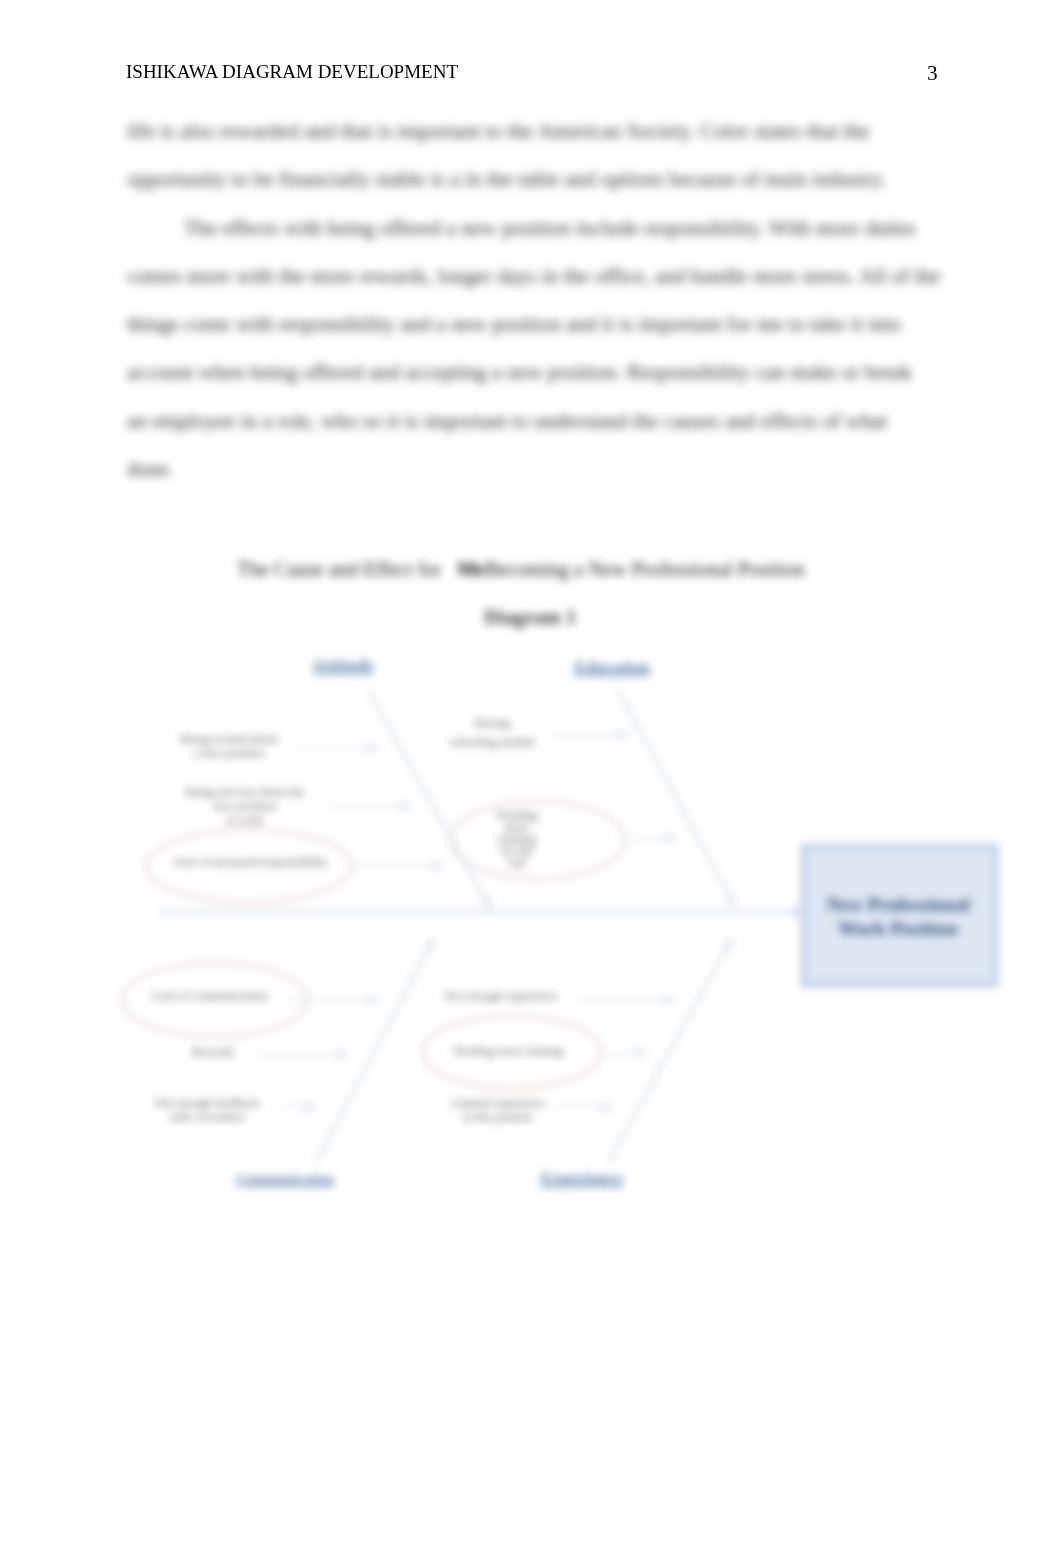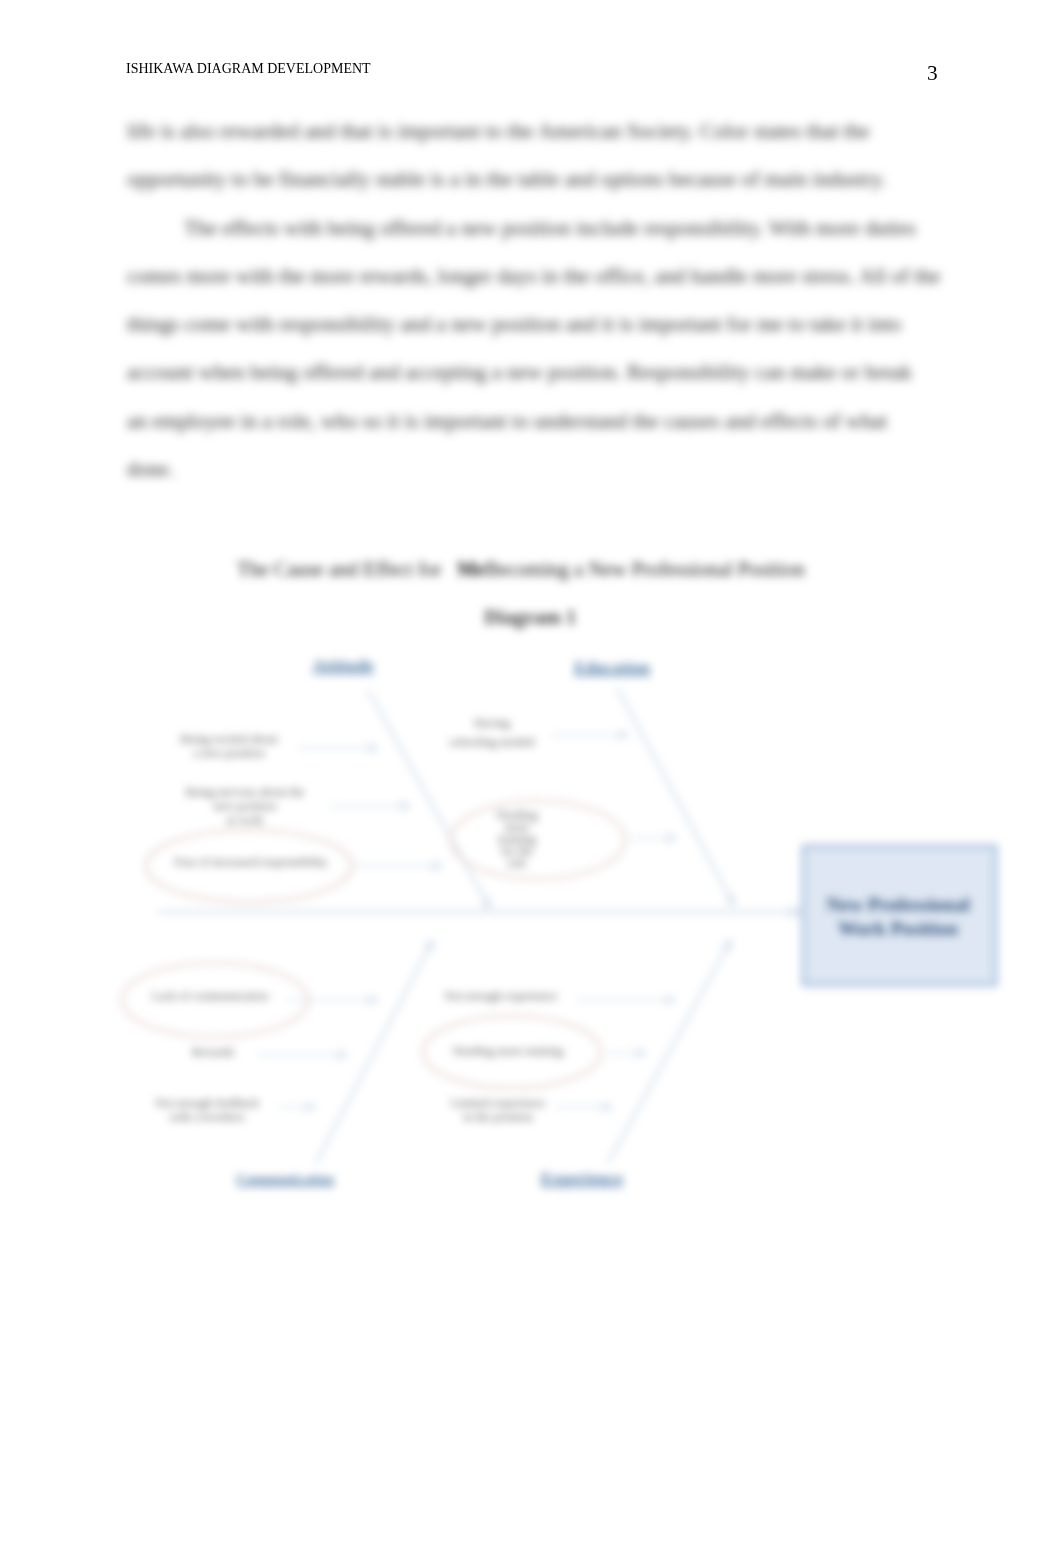--- a/index.html
+++ b/index.html
@@ -1,18 +1,18 @@
 <!DOCTYPE html>
 <html><head>
 <meta charset="utf-8">
 <style>
   html,body{margin:0;padding:0;}
   body{width:1062px;height:1561px;background:#ffffff;font-family:"Liberation Serif",serif;overflow:hidden;}
   .page{position:relative;width:1062px;height:1561px;background:#fff;}
-  .hdr{position:absolute;left:126px;top:61px;font-size:14px;color:#000;white-space:nowrap;}
+  .hdr{position:absolute;left:126px;top:61px;font-size:19px;color:#000;white-space:nowrap;}
   .pgnum{position:absolute;left:927px;top:61px;font-size:21.3px;color:#000;}
   .body-text{position:absolute;left:127px;top:107px;width:800px;font-size:21.3px;line-height:48.3px;
              text-align:left;color:#303030;filter:blur(4.7px);}
   .body-text .bline{margin:0;white-space:nowrap;}
   .body-text .bline.ind{padding-left:57px;}
   .figwrap{position:absolute;left:0;top:0;width:1062px;height:1561px;}
   .figtitle{position:absolute;font-size:20.4px;color:#1b1b1b;filter:blur(4.3px);white-space:nowrap;}
   .diagram-blur{position:absolute;left:0;top:0;width:1062px;height:1561px;filter:blur(4.3px);}
   .diagram-blur svg{position:absolute;left:0;top:0;}
 </style>

